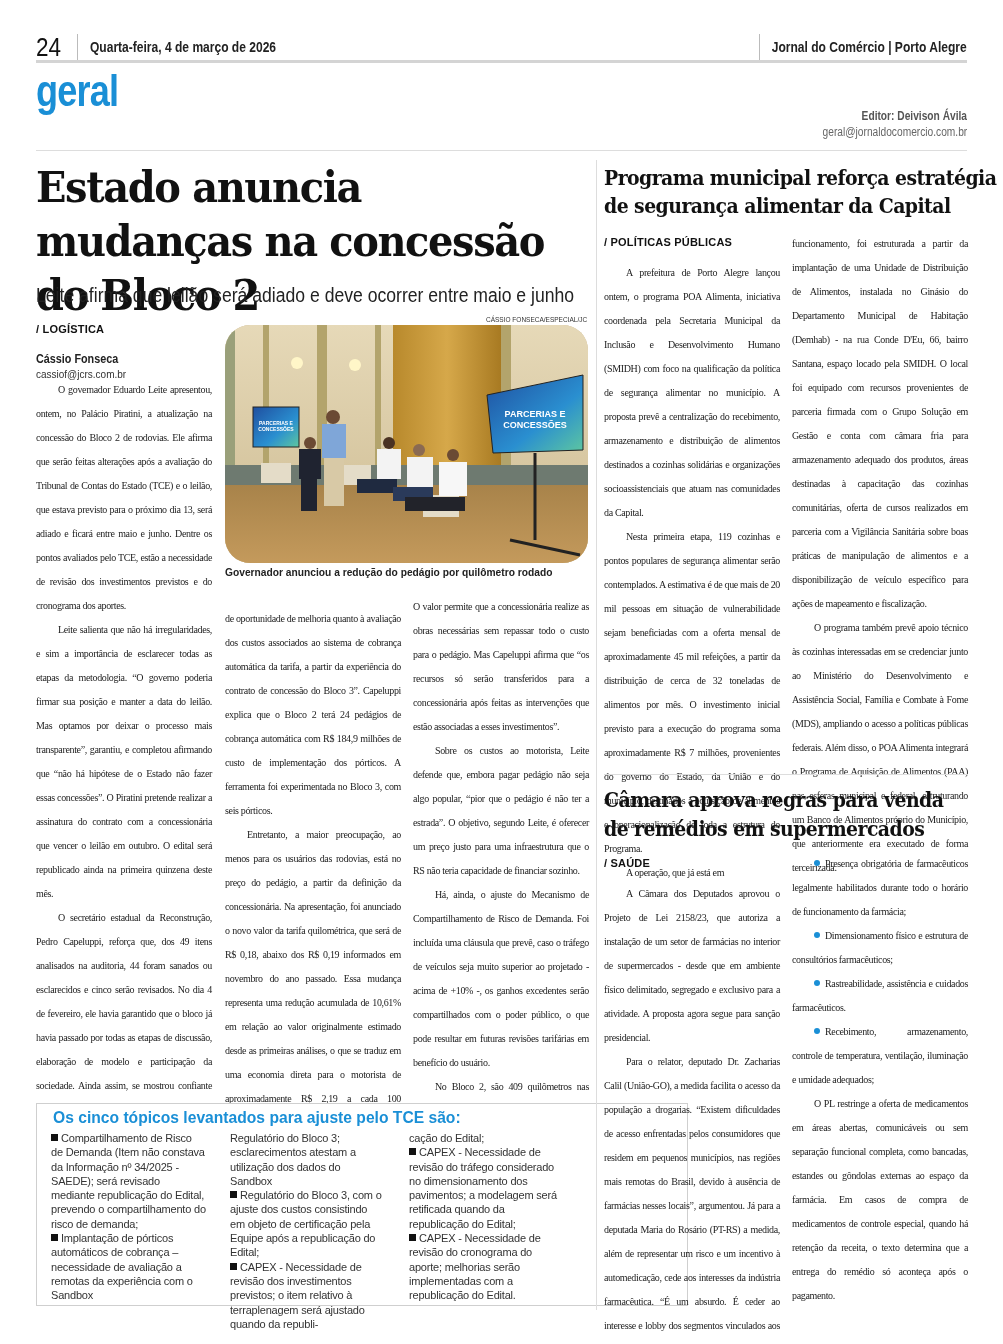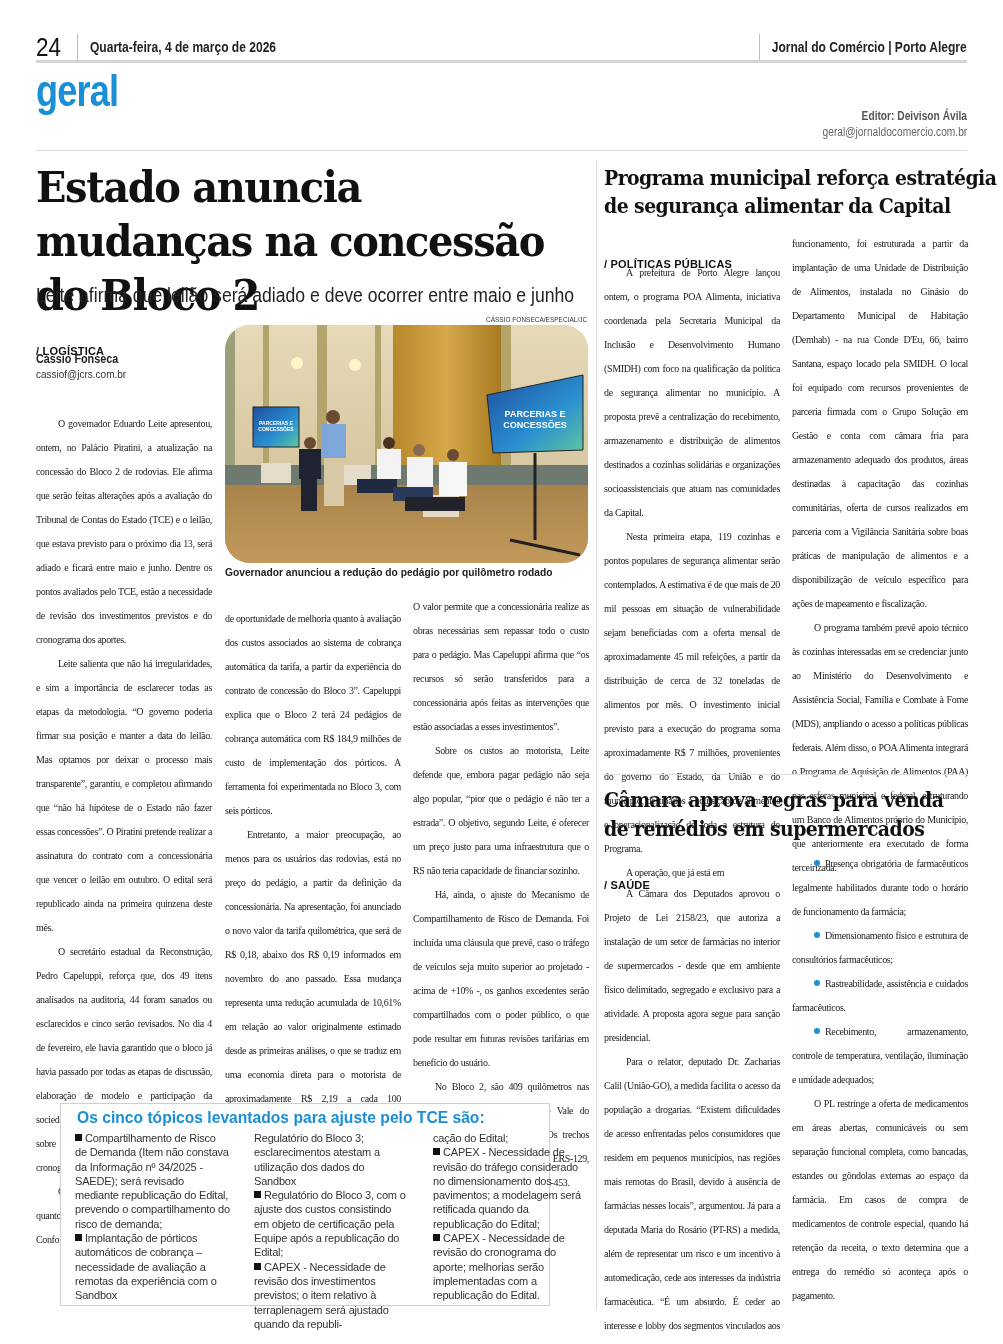--- a/index.html
+++ b/index.html
@@ -13,36 +13,36 @@
   .hdr-paper { right: 36px; top: 39px; font-family: "Liberation Sans", sans-serif; font-size: 14px; font-weight: bold; color:#222; transform: scaleX(0.86); transform-origin: right; white-space: nowrap;}
   .hdr-rule { left: 36px; top: 60px; width: 931px; height: 3px; background: #d4d4d4; }
   .section { left: 36px; top: 66px; font-family: "Liberation Sans", sans-serif; font-size: 44px; font-weight: bold; color: #1a8fd6; letter-spacing: -1px; transform: scaleX(0.82); transform-origin: left; }
   .editor { right: 36px; top: 109px; font-family: "Liberation Sans", sans-serif; font-size: 12px; font-weight: bold; color:#555; transform: scaleX(0.85); transform-origin: right; white-space: nowrap;}
   .email { right: 36px; top: 125px; font-family: "Liberation Sans", sans-serif; font-size: 12px; color:#666; transform: scaleX(0.85); transform-origin: right; white-space: nowrap;}
   .rule2 { left: 36px; top: 150px; width: 931px; height: 1px; background: #ddd; }
 
   
   .headline { left: 36px; top: 160px; width: 560px; font-family: "DejaVu Serif", serif; font-weight: bold; font-size: 43px; line-height: 54px; color:#111; letter-spacing: -1.5px; transform: scaleX(0.93); transform-origin: left;}
   .subhead { left: 36px; top: 284px; width: 560px; font-family: "Liberation Sans", sans-serif; font-size: 20px; color:#222; white-space: nowrap; transform: scaleX(0.88); transform-origin: left;}
-  .kicker { font-family: "Liberation Sans", sans-serif; font-size: 11px; font-weight: bold; color: #111; letter-spacing: 0.2px; margin-top: 22px; }
+  .kicker { font-family: "Liberation Sans", sans-serif; font-size: 11px; font-weight: bold; color: #111; letter-spacing: 0.2px; }
   .byline { left: 36px; top: 352px; font-family: "Liberation Sans", sans-serif; font-size: 12px; font-weight: bold; color:#222; transform: scaleX(0.9); transform-origin: left;}
   .byemail { left: 36px; top: 369px; font-family: "Liberation Sans", sans-serif; font-size: 10px; color:#333; }
 
   .col { font-family: Liberation Serif, serif; font-size: 10px; line-height: 24px; text-align: justify; color:#1c1c1c; letter-spacing: -0.35px; }
   .col p { text-indent: 22px; hyphens: auto; }
   .col p.noind { text-indent: 0; }
 
   .photo { left: 225px; top: 325px; width: 363px; height: 238px; overflow: hidden; background: #c9b690; border-radius: 25px; }
   .credit { right: 415px; top: 314px; font-family: "Liberation Sans", sans-serif; font-size: 7px; color:#333; }
   .caption { left: 225px; top: 566px; font-family: "Liberation Sans", sans-serif; font-size: 11px; font-weight: bold; color:#222; white-space: nowrap; transform: scaleX(0.93); transform-origin: left; }
 
   .col-divider { width: 1px; background: #ddd; }
 
   
-  .box { left: 36px; top: 1103px; width: 490px; height: 203px; border: 1px solid #cfcfcf; background: #fff; margin-left: 24px; }
+  .box { left: 36px; top: 1103px; width: 652px; height: 203px; border: 1px solid #cfcfcf; background: #fff; }
   .box-title { position: absolute; left: 16px; top: 4px; font-family: "Liberation Sans", sans-serif; font-size: 17px; font-weight: bold; color: #1a8fd6; white-space: nowrap; transform: scaleX(0.92); transform-origin: left; }
   .box-col { position: absolute; top: 27px; width: 155px; font-family: "Liberation Sans", sans-serif; font-size: 11px; line-height: 14.3px; color:#333; letter-spacing: -0.2px; }
   .sq { display: inline-block; width: 7px; height: 7px; background: #111; margin-right: 3px; vertical-align: 1px; }
 
   
   .r-head { font-family: "DejaVu Serif", serif; font-weight: bold; font-size: 20.5px; line-height: 28px; color:#111; letter-spacing: -0.6px; white-space: nowrap; transform: scaleX(0.92); transform-origin: left;}
   .dot { display: inline-block; width: 6px; height: 6px; border-radius: 50%; background: #1a8fd6; margin-right: 5px; vertical-align: 1px; }
   .bullet p { text-indent: 22px; }
 </style>
 </head>
@@ -124,21 +124,21 @@
     <circle cx="194" cy="125" r="6" fill="#8a6a52"></circle>
     <rect x="182" y="132" width="26" height="30" fill="#f3f3f3"></rect>
     <rect x="168" y="162" width="40" height="14" fill="#2a3a5a"></rect>
     <circle cx="228" cy="130" r="6" fill="#6b4a34"></circle>
     <rect x="214" y="137" width="28" height="34" fill="#f7f7f7"></rect>
     <rect x="180" y="172" width="60" height="14" fill="#22232a"></rect>
   </svg>
 </div>
 <div class="abs caption">Governador anunciou a redução do pedágio por quilômetro rodado</div>
 
-<div class="abs col" style="left:36px; top:412px; width:176px;">
+<div class="abs col" style="left:36px; top:378px; width:176px;">
   <p>O governador Eduardo Leite apresentou, ontem, no Palácio Piratini, a atualização na concessão do Bloco 2 de rodovias. Ele afirma que serão feitas alterações após a avaliação do Tribunal de Contas do Estado (TCE) e o leilão, que estava previsto para o próximo dia 13, será adiado e ficará entre maio e junho. Dentre os pontos avaliados pelo TCE, estão a necessidade de revisão dos investimentos previstos e do cronograma dos aportes.</p>
   <p>Leite salienta que não há irregularidades, e sim a importância de esclarecer todas as etapas da metodologia. “O governo poderia firmar sua posição e manter a data do leilão. Mas optamos por deixar o processo mais transparente”, garantiu, e completou afirmando que “não há hipótese de o Estado não fazer essas concessões”. O Piratini pretende realizar a assinatura do contrato com a concessionária que vencer o leilão em outubro. O edital será republicado ainda na primeira quinzena deste mês.</p>
   <p>O secretário estadual da Reconstrução, Pedro Capeluppi, reforça que, dos 49 itens analisados na auditoria, 44 foram sanados ou esclarecidos e cinco serão revisados. No dia 4 de fevereiro, ele havia garantido que o bloco já havia passado por todas as etapas de discussão, elaboração de modelo e participação da sociedade. Ainda assim, se mostrou confiante sobre as alterações que serão feitas e o novo cronograma.</p>
   <p>Outro ponto que foi abordado pelo TCE é quanto aos pórticos de cobranças automáticas. Conforme o governo, “verificou-se a existência</p>
 </div>
 
 <div class="abs col" style="left:225px; top:595px; width:176px;margin-top:12px;">
   <p class="noind">de oportunidade de melhoria quanto à avaliação dos custos associados ao sistema de cobrança automática da tarifa, a partir da experiência do contrato de concessão do Bloco 3”. Capeluppi explica que o Bloco 2 terá 24 pedágios de cobrança automática com R$ 184,9 milhões de custo de implementação dos pórticos. A ferramenta foi experimentada no Bloco 3, com seis pórticos.</p>
   <p>Entretanto, a maior preocupação, ao menos para os usuários das rodovias, está no preço do pedágio, a partir da definição da concessionária. Na apresentação, foi anunciado o novo valor da tarifa quilométrica, que será de R$ 0,18, abaixo dos R$ 0,19 informados em novembro do ano passado. Essa mudança representa uma redução acumulada de 10,61% em relação ao valor originalmente estimado desde as primeiras análises, o que se traduz em uma economia direta para o motorista de aproximadamente R$ 2,19 a cada 100 quilômetros percorridos.</p>
   <p>Outro fator importante para a diminuição dos custos para a população é a ampliação do aporte financeiro do Estado, que subiu de R$ 1,2 bilhão para R$ 1,5 bilhão.</p>

